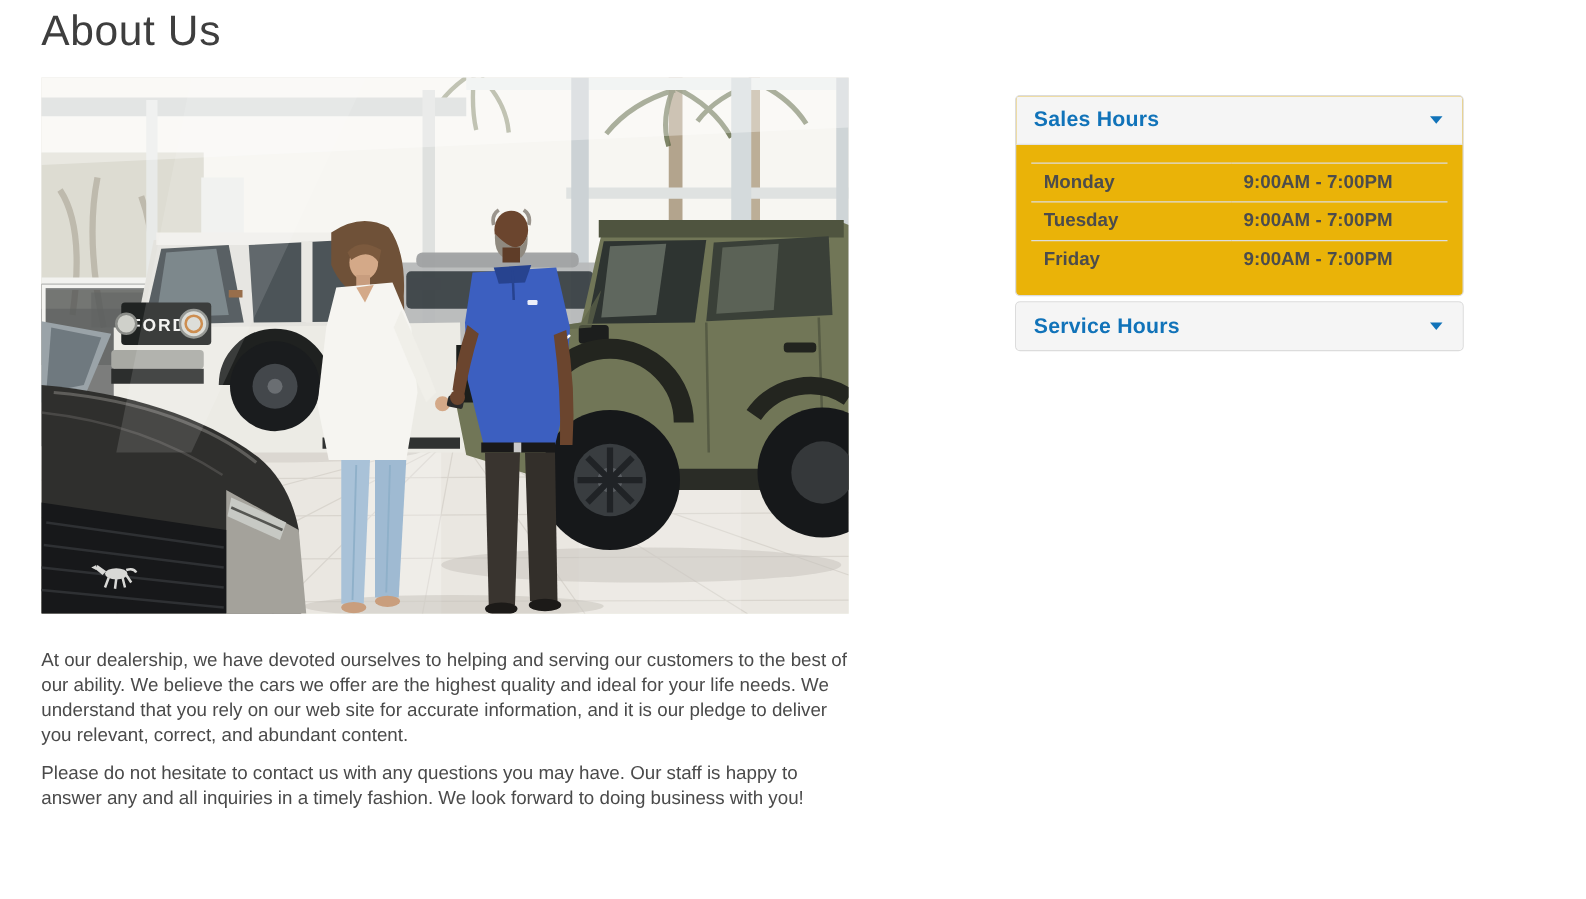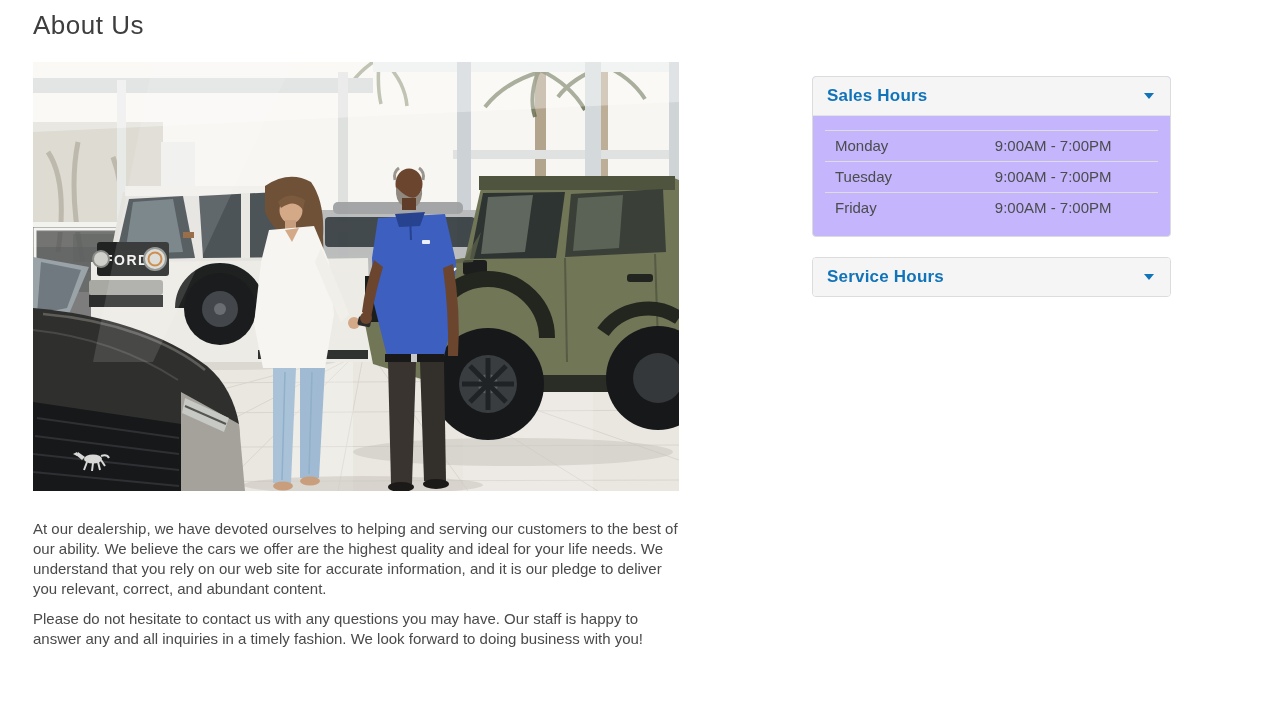--- a/index.html
+++ b/index.html
@@ -2,37 +2,37 @@
 <html><head>
 <meta charset="utf-8">
 <style>
   * { box-sizing: border-box; }
   html,body { margin:0; padding:0; background:#ffffff; }
   body { font-family:"Liberation Sans", sans-serif; color:#4a4a4a; }
   .page { position:relative; width:1269px; height:719px; overflow:hidden; background:#fff; }
 
   
   .left-col { position:absolute; left:33px; top:0; width:653px; }
-  .page-title { margin:6px 0 16px 0; font-size:26px; line-height:38px; font-weight:500;
+  .page-title { margin:6px 0 16px 0; font-size:34px; line-height:38px; font-weight:500;
                 color:#3e3e3e; letter-spacing:.5px; }
   .photo-wrap { margin-top:18px; width:646px; height:429px; overflow:hidden; background:#eceae4; }
   .photo-wrap svg { display:block; }
   .body-copy { margin-top:28px; width:653px; }
   .body-copy p { margin:0 0 10px 0; font-size:15px; line-height:20px; color:#4a4a4a; }
 
   
   .right-col { position:absolute; left:812px; top:76px; width:359px; }
-  .panel { border:1px solid #dcdcdc; border-radius:4px; background:#c4b5fd; margin-bottom:20px; overflow:hidden; }
+  .panel { border:1px solid #dcdcdc; border-radius:4px; background:#eab308; margin-bottom:4px; overflow:hidden; }
   .panel-header { background:#f5f5f5; padding:9px 14px; display:flex; align-items:center;
                   justify-content:space-between; cursor:pointer; }
   .panel.expanded .panel-header { border-bottom:1px solid #e3e3e3; }
   .panel-title { color:#1173b9; font-size:17px; font-weight:700; letter-spacing:.2px; }
   .caret { width:0; height:0; border-left:5px solid transparent; border-right:5px solid transparent;
            border-top:6px solid #1173b9; margin-right:2px; }
-  .panel-body { padding:14px 12px 13px 12px; }
+  .panel-body { padding:14px 12px 13px 12px;font-weight:bold; }
   table.hours { width:100%; border-collapse:collapse; font-size:15px; color:#4c4c4c; }
   table.hours td { padding:5px 10px; border-top:1px solid #ddd; line-height:20px; }
   td.day-cell { width:48%; }
   .today-marker { display:inline-block; color:#444; font-size:9px; margin-right:8px;
                   transform:translateY(-1px); }
 </style>
 </head>
 <body>
 
 <div class="page">

